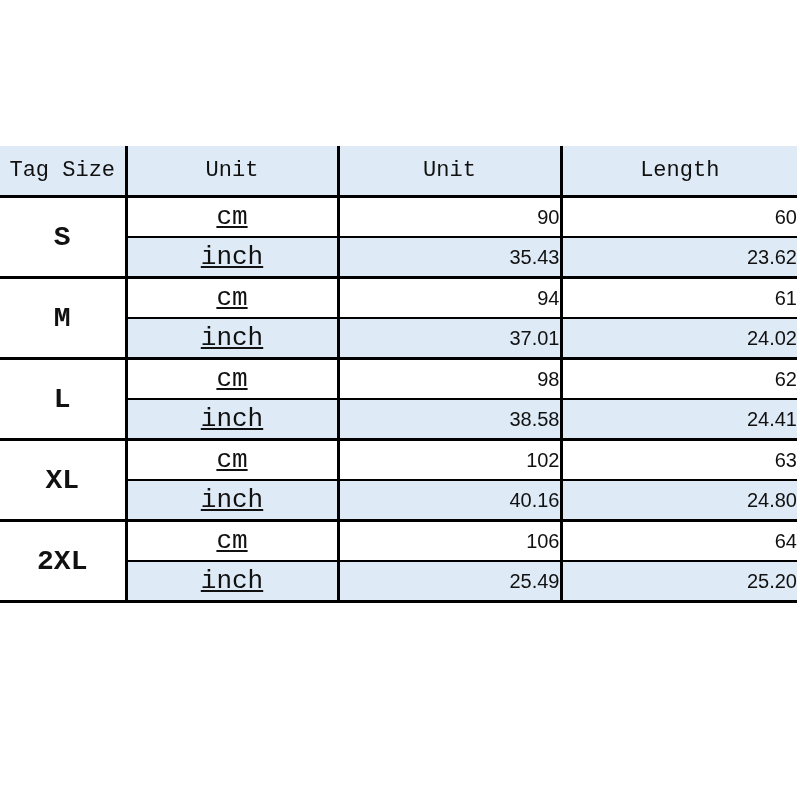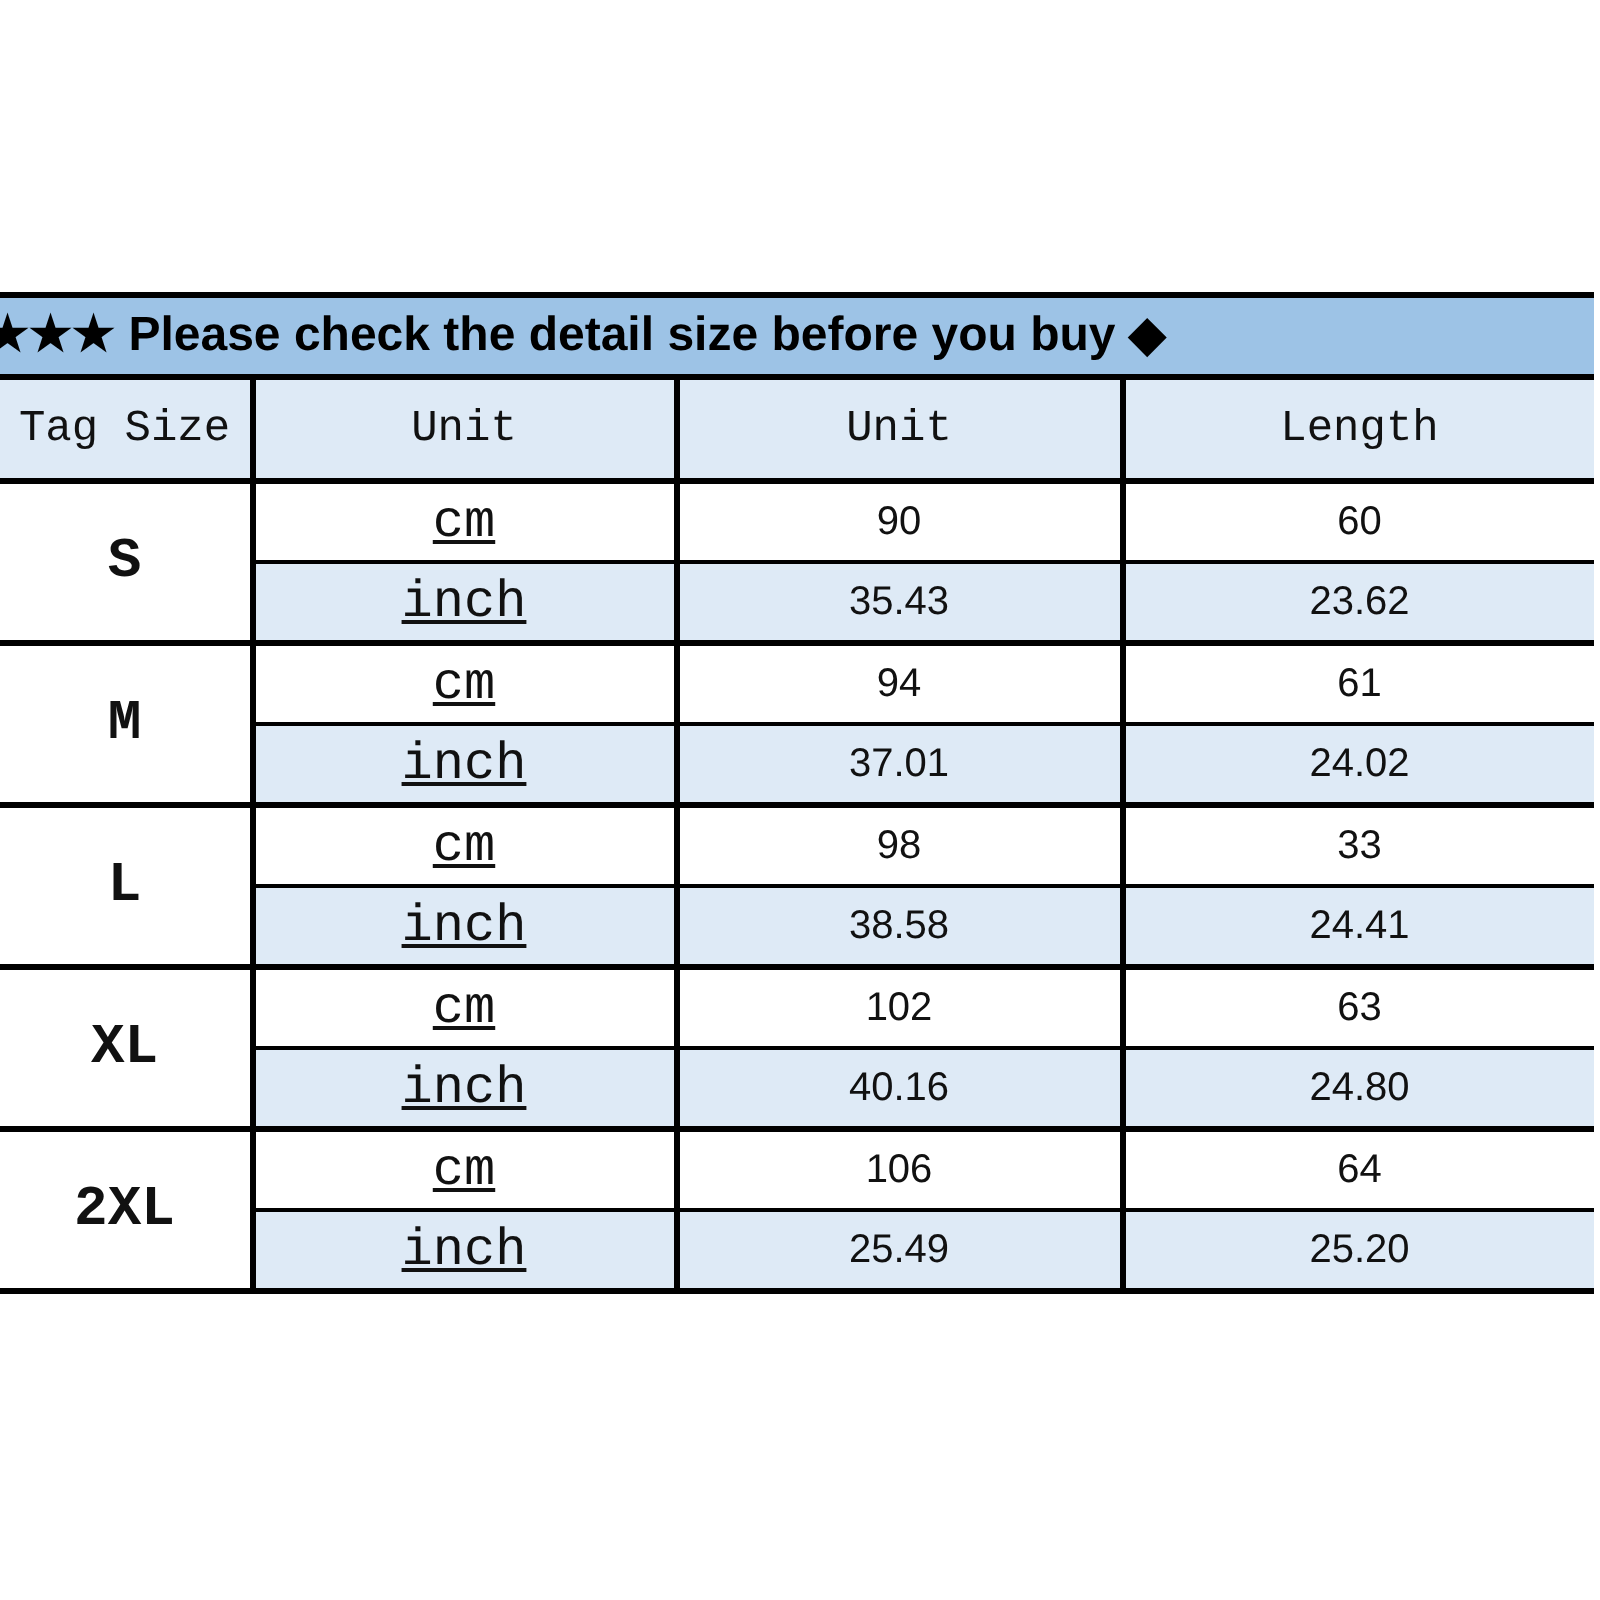--- a/index.html
+++ b/index.html
@@ -52,30 +52,28 @@
     border-top:3px solid var(--border-color);
   }
   td.unit-cell{
     font-family:"Liberation Mono",monospace;
     font-size:26px;
     text-decoration:underline;
   }
   td.num-cell{
     font-family:"Liberation Sans",sans-serif;
     font-size:20px;
+    text-align:right;
   }
 </style>
 </head>
 <body>
 
 <div class="chart-wrap">
 
-  <div class="banner">
-    <span class="banner-text">★★★ Please check the detail size before you buy ◆</span>
-  </div>
 
   <table class="size-table">
     <colgroup>
       <col style="width:126px">
         <col style="width:212px">
         <col style="width:223px">
         <col style="width:236px">
     </colgroup>
     <thead>
       <tr>
@@ -108,21 +106,21 @@
       <tr class="row-inch">
         <td class="unit-cell vline">inch</td>
         <td class="num-cell vline">37.01</td>
         <td class="num-cell vline">24.02</td>
       </tr>
 
       <tr class="row-cm group-start">
         <td class="size-cell" rowspan="2">L</td>
         <td class="unit-cell vline">cm</td>
         <td class="num-cell vline">98</td>
-        <td class="num-cell vline">33</td>
+        <td class="num-cell vline">62</td>
       </tr>
       <tr class="row-inch">
         <td class="unit-cell vline">inch</td>
         <td class="num-cell vline">38.58</td>
         <td class="num-cell vline">24.41</td>
       </tr>
 
       <tr class="row-cm group-start">
         <td class="size-cell" rowspan="2">XL</td>
         <td class="unit-cell vline">cm</td>

